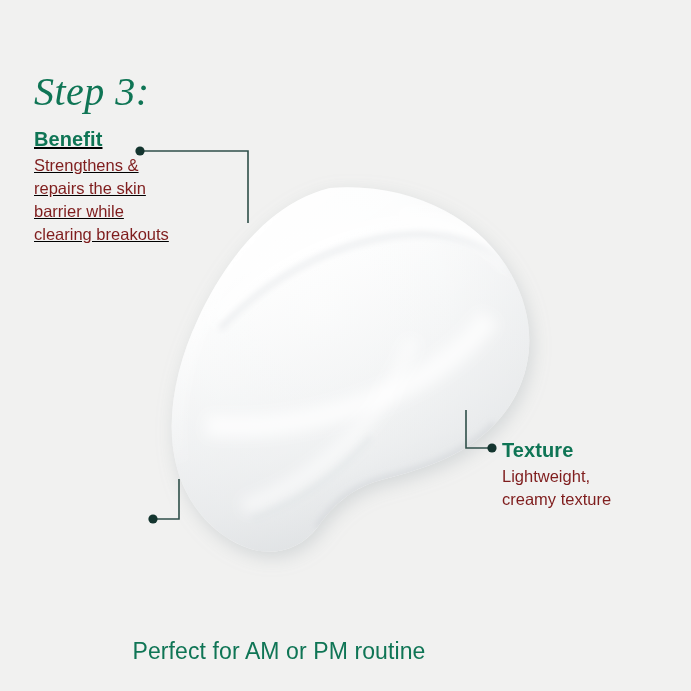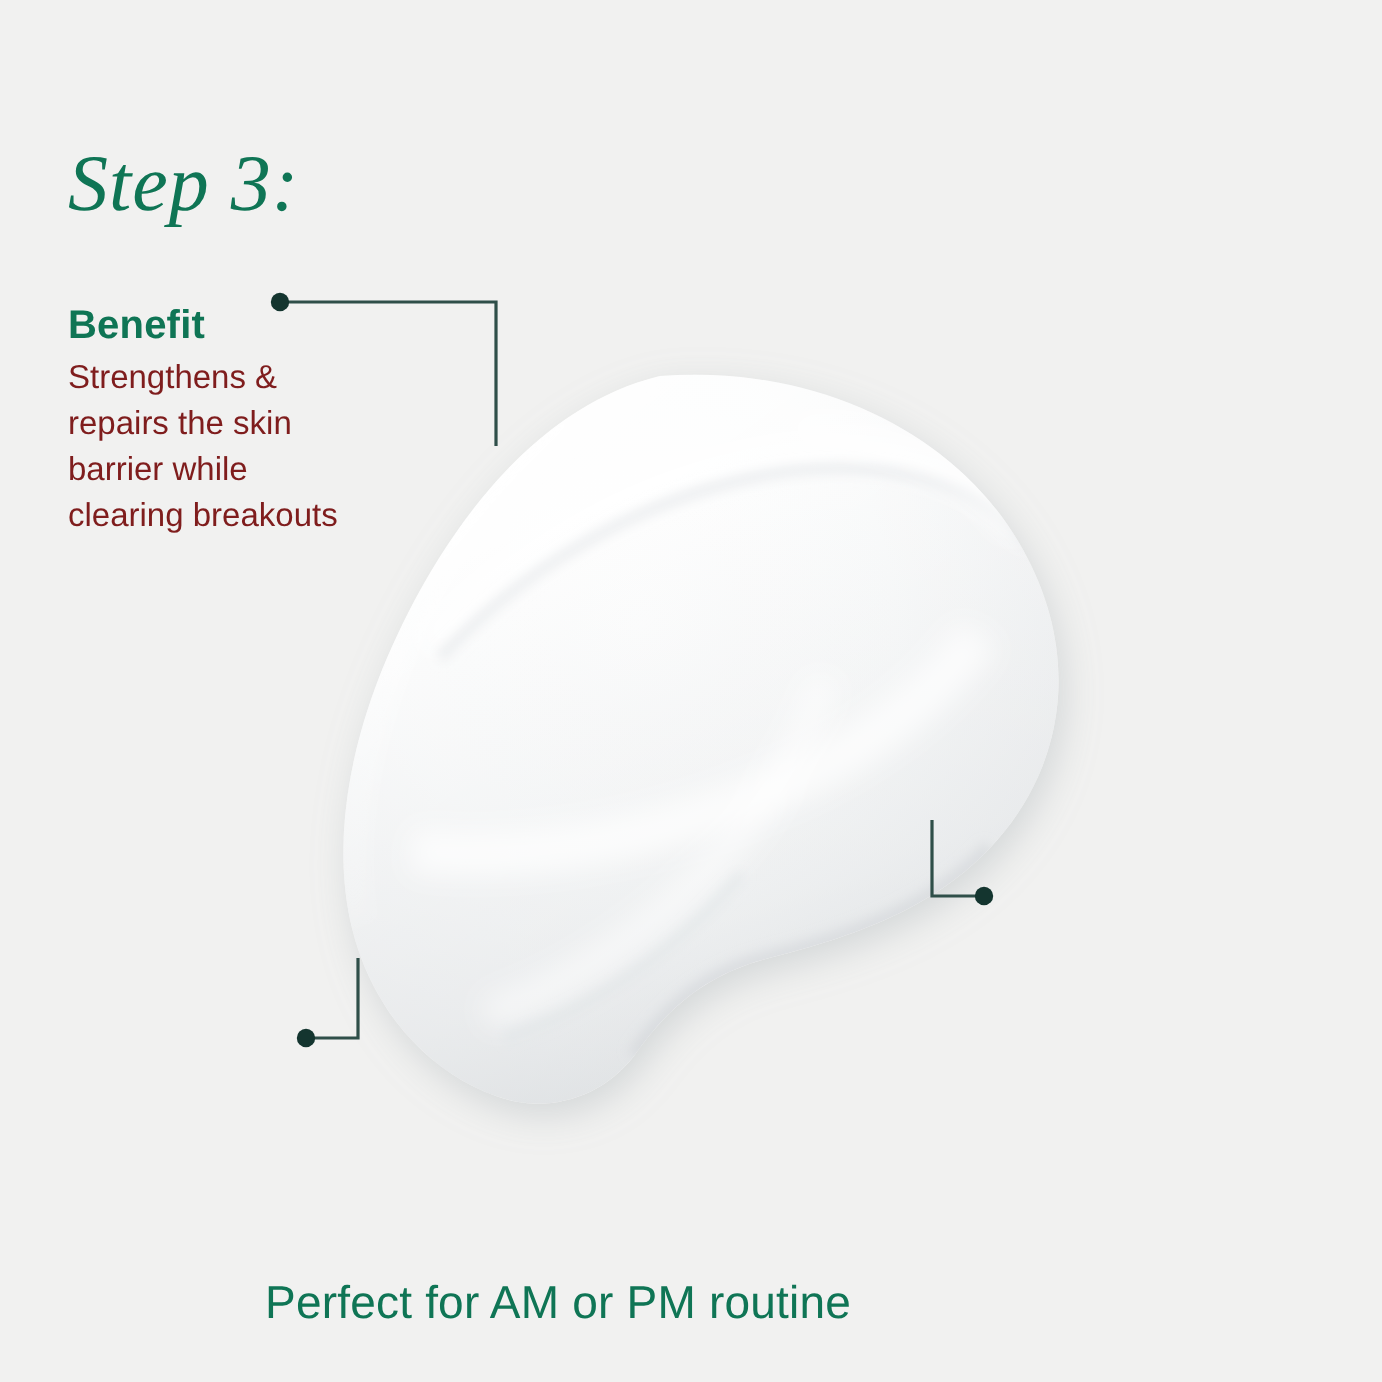--- a/index.html
+++ b/index.html
@@ -59,21 +59,21 @@
     margin: 0 0 3px 0;
   }
   .callout .c-body {
     font-size: 16.5px;
     line-height: 23px;
     color: #7f1d1d;
     white-space: pre-line;
     margin: 0;
   }
 
-  #callout-benefit  { left: 34px; top: 124px; }
+  #callout-benefit  { left: 34px; top: 100px; text-decoration: underline; }
   #callout-skintype { left: 34px; top: 478px; }
   #callout-texture  { left: 502px; top: 411px; }
 
   
   #leaders {
     position: absolute;
     left: 0;
     top: 0;
     width: 691px;
     height: 691px;
@@ -235,16 +235,21 @@
 
   <div class="callout" id="callout-benefit">
     <div class="c-head">Benefit</div>
     <div class="c-body">Strengthens &amp;
 repairs the skin
 barrier while
 clearing breakouts</div>
   </div>
 
 
+  <div class="callout" id="callout-texture">
+    <div class="c-head">Texture</div>
+    <div class="c-body">Lightweight,
+creamy texture</div>
+  </div>
 
   <div id="footer-note">Perfect for AM or PM routine</div>
 
 </div>
 
 </body></html>

